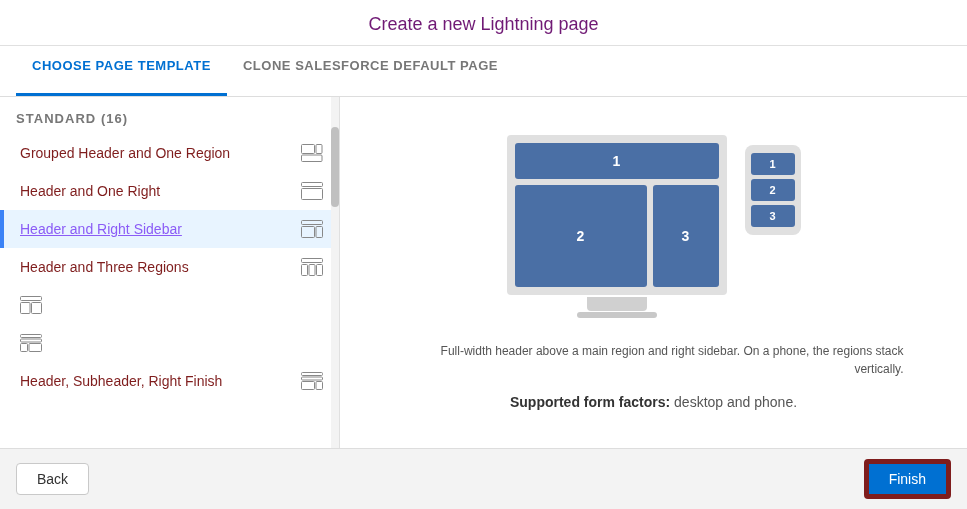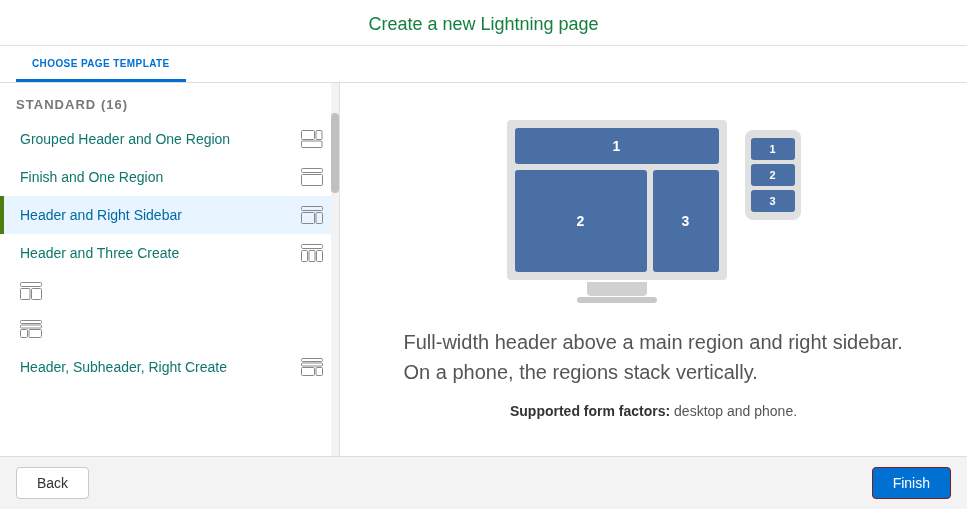--- a/index.html
+++ b/index.html
@@ -4,34 +4,34 @@
   <style>
     * { box-sizing: border-box; margin: 0; padding: 0; }
     body { font-family: 'Salesforce Sans', Arial, sans-serif; background: #f3f3f3; width: 967px; height: 509px; overflow: hidden; display: flex; flex-direction: column; }
 
     .modal-header {
       background: #fff;
       text-align: center;
       padding: 14px 0 10px;
       border-bottom: 1px solid #e0e0e0;
       font-size: 18px;
-      color: #15803d;
+      color: #701a75;
       font-weight: 400;
     }
 
     .tabs-bar {
       background: #fff;
       display: flex;
       border-bottom: 1px solid #ddd;
       padding: 0 16px;
     }
 
     .tab {
-      padding: 12px 16px 10px;
-      font-size: 10px;
+      padding: 12px 16px 20px;
+      font-size: 13px;
       font-weight: 600;
       color: #777;
       cursor: pointer;
       border-bottom: 3px solid transparent;
       letter-spacing: 0.04em;
       text-transform: uppercase;
     }
 
     .tab.active {
       color: #0070d2;
@@ -62,30 +62,31 @@
       letter-spacing: 0.08em;
       text-transform: uppercase;
     }
 
     .sidebar-item {
       display: flex;
       align-items: center;
       justify-content: space-between;
       padding: 10px 16px;
       font-size: 14px;
-      color: #0f766e;
+      color: #7f1d1d;
       cursor: pointer;
       border-left: 4px solid transparent;
     }
 
     .sidebar-item.selected {
       background: #e8f4ff;
-      border-left: 4px solid #4d7c0f;
-      color: #0369a1;
+      border-left: 4px solid #3b82f6;
+      color: #8b5cf6;
       font-weight: 500;
+      text-decoration: underline;
     }
 
     .scrollbar-track {
       position: absolute;
       right: 0;
       top: 0;
       width: 8px;
       height: 100%;
       background: #f3f3f3;
     }
@@ -209,23 +210,23 @@
       height: 22px;
       display: flex;
       align-items: center;
       justify-content: center;
       color: #fff;
       font-size: 11px;
       font-weight: 600;
     }
 
     .description-text {
-      text-align: left;
+      text-align: right;
       color: #555;
-      font-size: 20px;
+      font-size: 12px;
       line-height: 1.5;
       max-width: 500px;
       margin-bottom: 10px;
     }
 
     .supported-text {
       text-align: center;
       color: #555;
       font-size: 14px;
       margin-top: 6px;
@@ -251,21 +252,21 @@
       border: 1px solid #c9c9c9;
       border-radius: 4px;
       font-size: 14px;
       color: #333;
       cursor: pointer;
     }
 
     .btn-finish {
       padding: 7px 20px;
       background: #0070d2;
-      border: 1px solid #7f1d1d;
+      border: 5px solid #7f1d1d;
       border-radius: 4px;
       font-size: 14px;
       color: #fff;
       cursor: pointer;
     }
 
     
     .tmpl-icon {
       display: inline-block;
       width: 22px;
@@ -276,56 +277,59 @@
 <body>
 
 <div class="modal-header">
   <span>Create a new Lightning page</span>
 </div>
 
 <div class="tabs-bar">
   <div class="tab active">
     <span>CHOOSE PAGE TEMPLATE</span>
   </div>
+  <div class="tab">
+    <span>CLONE SALESFORCE DEFAULT PAGE</span>
+  </div>
 </div>
 
 <div class="content-area">
 
   <div class="sidebar">
     <div class="sidebar-section-label">STANDARD (16)</div>
 
     <div class="sidebar-item">
       <span>Grouped Header and One Region</span>
       <svg class="tmpl-icon" viewBox="0 0 22 18" fill="none" xmlns="http://www.w3.org/2000/svg">
         <rect x="0.5" y="0.5" width="13" height="9" rx="1" stroke="#888" fill="none"></rect>
         <rect x="15" y="0.5" width="6" height="9" rx="1" stroke="#888" fill="none"></rect>
         <rect x="0.5" y="11" width="20.5" height="6.5" rx="1" stroke="#888" fill="none"></rect>
       </svg>
     </div>
 
 
     <div class="sidebar-item">
-      <span>Finish and One Region</span>
+      <span>Header and One Right</span>
       <svg class="tmpl-icon" viewBox="0 0 22 18" fill="none">
         <rect x="0.5" y="0.5" width="21" height="4" rx="1" stroke="#888" fill="none"></rect>
         <rect x="0.5" y="6.5" width="21" height="11" rx="1" stroke="#888" fill="none"></rect>
       </svg>
     </div>
 
     <div class="sidebar-item selected">
       <span>Header and Right Sidebar</span>
       <svg class="tmpl-icon" viewBox="0 0 22 18" fill="none">
         <rect x="0.5" y="0.5" width="21" height="4" rx="1" stroke="#888" fill="none"></rect>
         <rect x="0.5" y="6.5" width="13" height="11" rx="1" stroke="#888" fill="none"></rect>
         <rect x="15" y="6.5" width="6.5" height="11" rx="1" stroke="#888" fill="none"></rect>
       </svg>
     </div>
 
     <div class="sidebar-item">
-      <span>Header and Three Create</span>
+      <span>Header and Three Regions</span>
       <svg class="tmpl-icon" viewBox="0 0 22 18" fill="none">
         <rect x="0.5" y="0.5" width="21" height="4" rx="1" stroke="#888" fill="none"></rect>
         <rect x="0.5" y="6.5" width="6" height="11" rx="1" stroke="#888" fill="none"></rect>
         <rect x="8" y="6.5" width="6" height="11" rx="1" stroke="#888" fill="none"></rect>
         <rect x="15.5" y="6.5" width="6" height="11" rx="1" stroke="#888" fill="none"></rect>
       </svg>
     </div>
 
     <div class="sidebar-item">
       <svg class="tmpl-icon" viewBox="0 0 22 18" fill="none">
@@ -338,21 +342,21 @@
     <div class="sidebar-item">
       <svg class="tmpl-icon" viewBox="0 0 22 18" fill="none">
         <rect x="0.5" y="0.5" width="21" height="3" rx="1" stroke="#888" fill="none"></rect>
         <rect x="0.5" y="5" width="21" height="3" rx="1" stroke="#888" fill="none"></rect>
         <rect x="0.5" y="9.5" width="7" height="8" rx="1" stroke="#888" fill="none"></rect>
         <rect x="9" y="9.5" width="12.5" height="8" rx="1" stroke="#888" fill="none"></rect>
       </svg>
     </div>
 
     <div class="sidebar-item">
-      <span>Header, Subheader, Right Create</span>
+      <span>Header, Subheader, Right Finish</span>
       <svg class="tmpl-icon" viewBox="0 0 22 18" fill="none">
         <rect x="0.5" y="0.5" width="21" height="3" rx="1" stroke="#888" fill="none"></rect>
         <rect x="0.5" y="5" width="21" height="3" rx="1" stroke="#888" fill="none"></rect>
         <rect x="0.5" y="9.5" width="13" height="8" rx="1" stroke="#888" fill="none"></rect>
         <rect x="15" y="9.5" width="6.5" height="8" rx="1" stroke="#888" fill="none"></rect>
       </svg>
     </div>
 
     <div class="scrollbar-track">
       <div class="scrollbar-thumb"></div>

